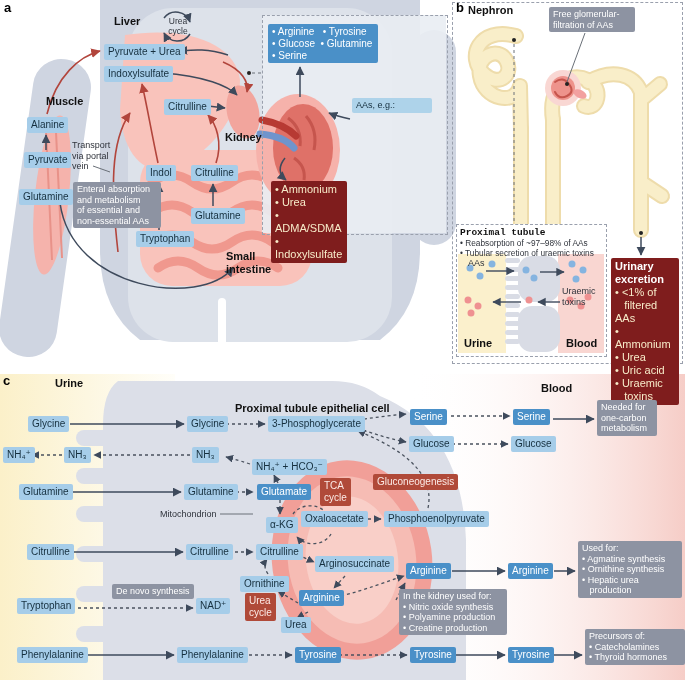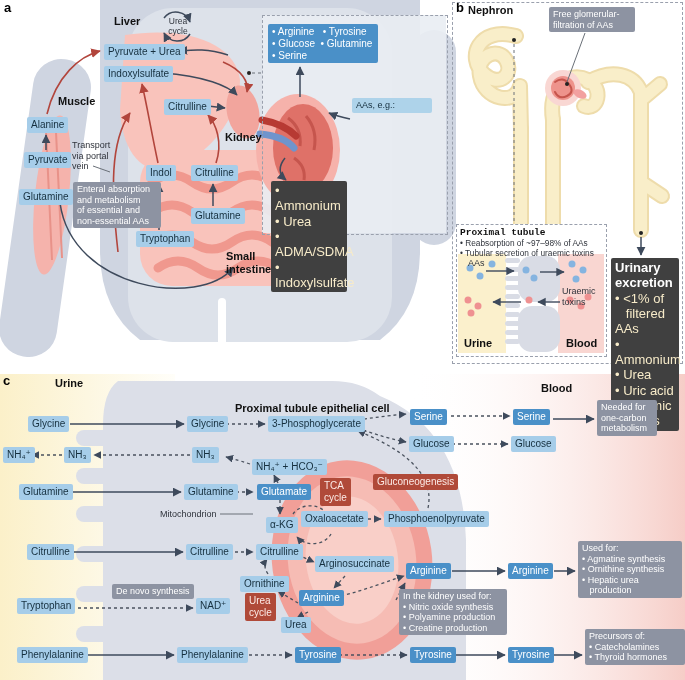--- a/index.html
+++ b/index.html
@@ -7,21 +7,21 @@
          font-family:"Liberation Sans","DejaVu Sans",sans-serif;}
   svg.art{position:absolute;left:0;top:0}
   .letter{position:absolute;font-weight:700;font-size:13px;color:#000;z-index:6}
   .dash-box{position:absolute;border:1px dashed #9aa0ad;z-index:2}
   .node{position:absolute;font-size:10px;line-height:1.18;padding:2px 4px;border-radius:2px;
         white-space:pre-wrap;z-index:5;color:#16303f}
   .t-light{background:#a6cde9;color:#16303f}
   .t-dark{background:#4a90c8;color:#fff}
   .t-red{background:#b04a39;color:#fceae6;text-align:left}
   .t-gray{background:#8d93a2;color:#fff;font-size:9px}
-  .t-gold{background:#404040;color:#f7ebc9;font-size:13px}
+  .t-gold{background:#7f1d1d;color:#f7ebc9;font-size:11px}
   .t-lightbox{background:#aed3ea;color:#16303f;font-size:9px}
   .t-bold{font-size:11px;font-weight:700;background:none;color:#111;padding:0}
   .t-boldsm{font-size:9.5px;font-weight:700;background:none;color:#111;padding:0}
   .t-plain{font-size:9px;background:none;color:#30343c;padding:0}
   .t-plain9{font-size:8.3px;background:none;color:#30343c;padding:0}
   .t-plainc{font-size:8.5px;background:none;color:#30343c;padding:0;text-align:center}
   .node .nt{font-weight:700;color:inherit}
   .t-gold .nt{color:#fff}
   .t-lightbox .nt{font-weight:400}
 </style>
@@ -255,21 +255,21 @@
   <div class="letter" style="left:3px;top:373px">c</div>
 
   <div id="nodes">
       <div class="node t-bold" style="left: 114px; top: 15px;"><div class="nb">Liver</div></div>
       <div class="node t-plainc" style="left: 160px; top: 16px; width: 36px;"><div class="nb">Urea
 cycle</div></div>
       <div class="node t-light" style="left: 104px; top: 44px;"><div class="nb">Pyruvate + Urea</div></div>
       <div class="node t-light" style="left: 104px; top: 66px;"><div class="nb">Indoxylsulfate</div></div>
       <div class="node t-light" style="left: 164px; top: 99px;"><div class="nb">Citrulline</div></div>
       <div class="node t-bold" style="left: 225px; top: 131px;"><div class="nb">Kidney</div></div>
-      <div class="node t-bold" style="left: 19px; top: 95px; padding-left: 39px;"><div class="nb">Muscle</div></div>
+      <div class="node t-bold" style="left: 7px; top: 95px; padding-left: 39px;"><div class="nb">Muscle</div></div>
       <div class="node t-light" style="left: 27px; top: 117px;"><div class="nb">Alanine</div></div>
       <div class="node t-light" style="left: 24px; top: 152px;"><div class="nb">Pyruvate</div></div>
       <div class="node t-light" style="left: 19px; top: 189px;"><div class="nb">Glutamine</div></div>
       <div class="node t-plain" style="left: 72px; top: 140px;"><div class="nb">Transport
 via portal
 vein</div></div>
       <div class="node t-gray" style="left: 73px; top: 182px; width: 80px;"><div class="nb">Enteral absorption
 and metabolism
 of essential and
 non-essential AAs</div></div>

